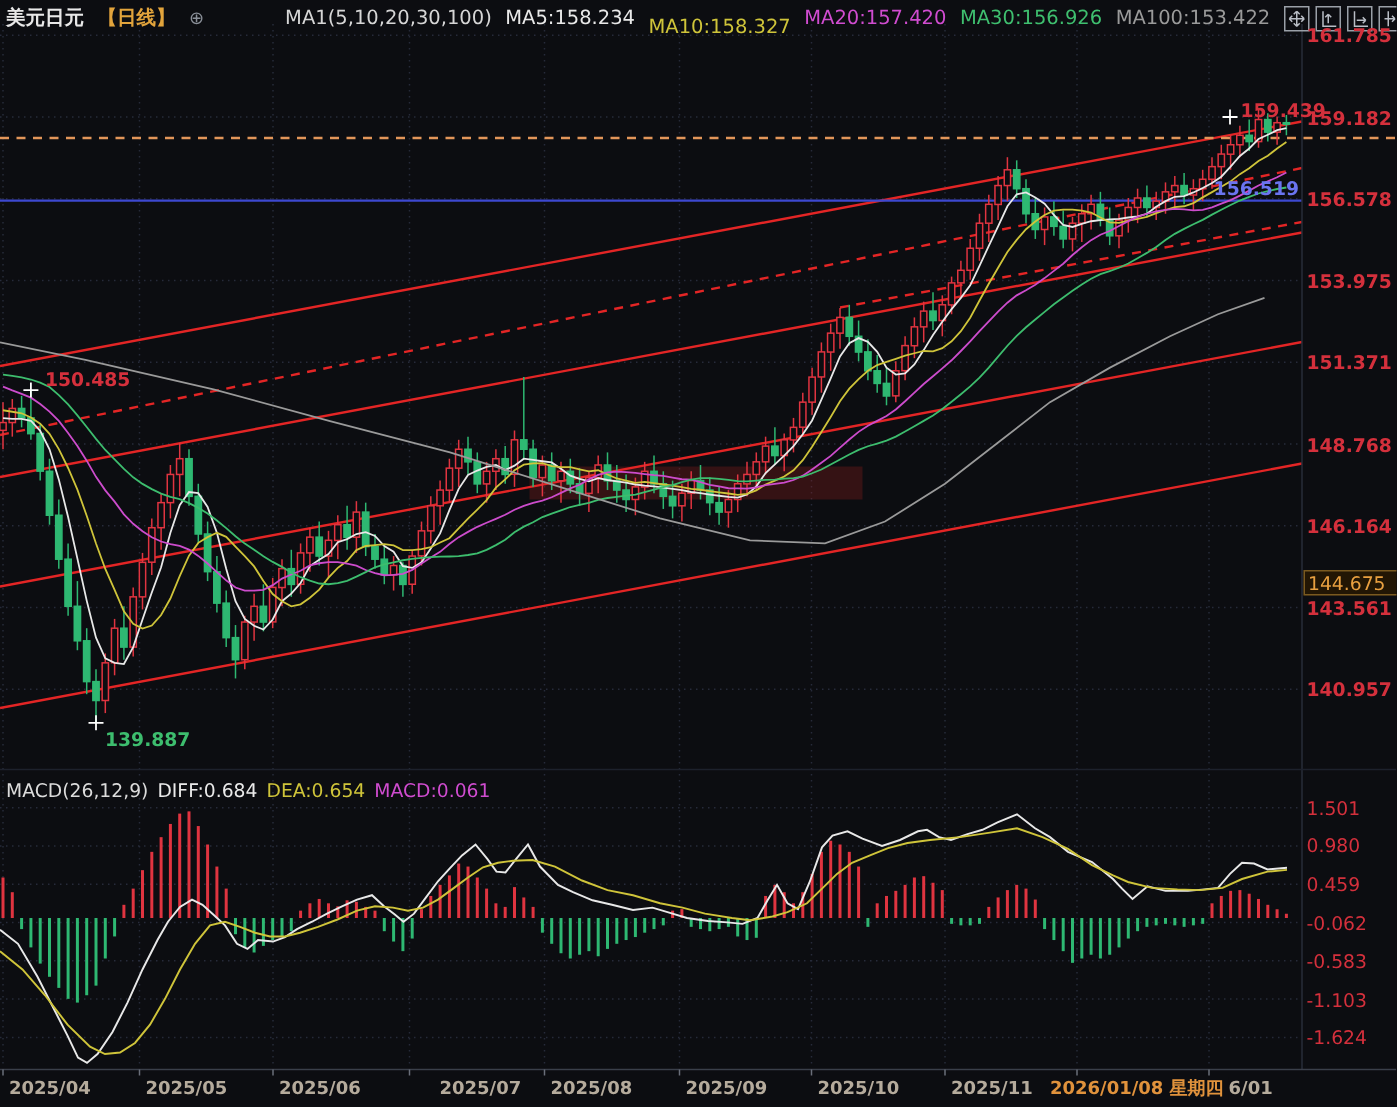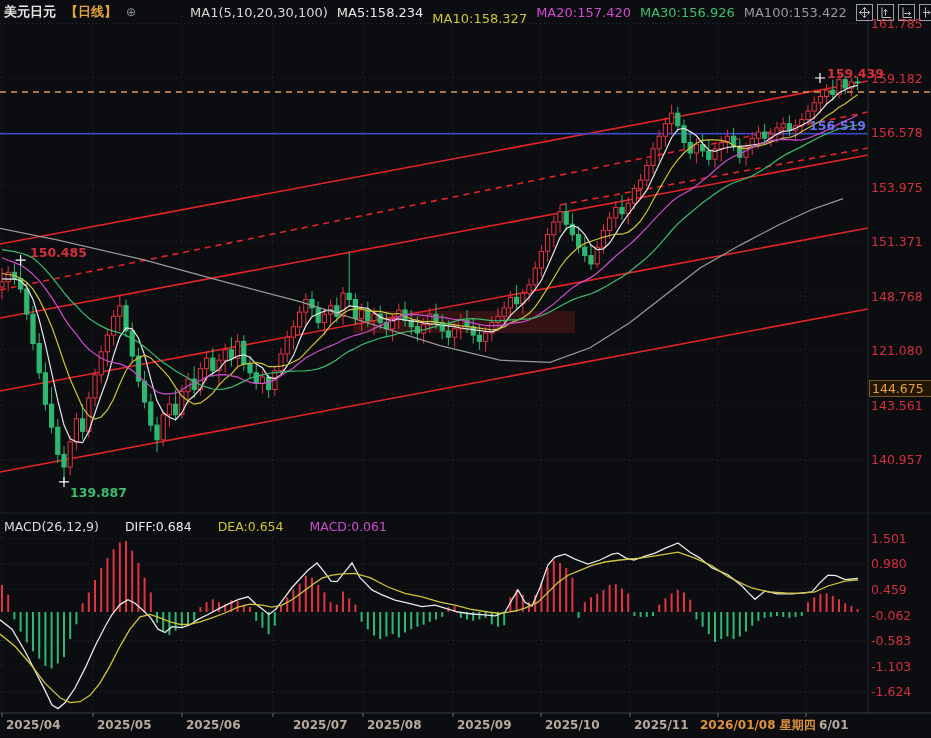--- a/index.html
+++ b/index.html
@@ -8,23 +8,23 @@
   #chart-svg{position:absolute;left:0;top:0;}
   .hdr{position:absolute;left:0;top:2px;width:931px;height:20px;display:flex;align-items:center;
     gap:9px;font-size:13px;white-space:nowrap;padding-left:4px;box-sizing:border-box;}
   .hdr .sym{color:#e8e8e8;font-weight:700;}
   .hdr .per{color:#e2a43c;font-weight:700;}
   .hdr .exp{color:#8a8f98;font-size:12px;}
   .hdr .ma1{color:#d6d6d6;margin-left:36px;}
   .v5{color:#e8e8e8;} .v10{color:#cfc43a;margin-top:12px;} .v20{color:#d04cd0;} .v30{color:#3fbf6f;} .v100{color:#9a9a9a;}
   .toolbar{margin-left:auto;margin-right:62px;display:flex;gap:4px;}
   .tbtn{width:15px;height:15px;border:1px solid #9aa0a8;display:flex;align-items:center;justify-content:center;cursor:pointer;}
-  .macd-hdr{position:absolute;left:4px;top:519px;display:flex;gap:26px;font-size:12.5px;white-space:nowrap;}
+  .macd-hdr{position:absolute;left:4px;top:519px;display:flex;gap:6px;font-size:12.5px;white-space:nowrap;}
   .macd-hdr .t{color:#dcdcdc;} .macd-hdr .df{color:#eaeaea;} .macd-hdr .de{color:#cfc43a;} .macd-hdr .mc{color:#d04cd0;}
-  .pl{position:absolute;left:871px;font-size:12.5px;color:#d4303c;line-height:15px;}
+  .pl{position:absolute;left:871px;font-size:12.5px;color:#d4303c;line-height:15px;font-weight:bold;}
   .ml{position:absolute;left:871px;font-size:12.5px;color:#d4303c;line-height:15px;}
   .xl{position:absolute;top:718px;font-size:12px;font-weight:700;color:#b5ab9c;line-height:15px;}
   .xl-hover{position:absolute;top:718px;font-size:12px;font-weight:700;color:#e0923c;background:#0c0d11;line-height:15px;padding-right:3px;}
   .ann{position:absolute;font-size:12.5px;font-weight:700;line-height:14px;}
   .alertbox{position:absolute;left:869px;top:380px;width:60px;background:#221604;border:1px solid #7a5a20;
     color:#e8a040;font-size:12.5px;line-height:15px;text-align:left;padding:0 2px;}
   .bluelabel{position:absolute;left:790px;top:119px;width:76px;text-align:right;color:#6a74f0;
     font-size:12.5px;font-weight:700;line-height:14px;}
 </style>
 </head>
@@ -575,21 +575,21 @@
     <span class="mc">MACD:0.061</span>
   </div>
 
   <div id="price-axis">
       <div class="pl" style="top: 16px;">161.785</div>
       <div class="pl" style="top: 70.5px;">159.182</div>
       <div class="pl" style="top: 125px;">156.578</div>
       <div class="pl" style="top: 179.5px; text-align: right;">153.975</div>
       <div class="pl" style="top: 234px;">151.371</div>
       <div class="pl" style="top: 288.5px;">148.768</div>
-      <div class="pl" style="top: 343px;">121.080</div>
+      <div class="pl" style="top: 343px;">146.164</div>
       <div class="pl" style="top: 397.5px;">143.561</div>
       <div class="pl" style="top: 452px;">140.957</div>
     </div>
   <div id="macd-axis">
       <div class="ml" style="top: 530.921px;">1.501</div>
       <div class="ml" style="top: 556.46px;">0.980</div>
       <div class="ml" style="top: 582px;">0.459</div>
       <div class="ml" style="top: 607.539px;">-0.062</div>
       <div class="ml" style="top: 633.079px;">-0.583</div>
       <div class="ml" style="top: 658.569px;">-1.103</div>

